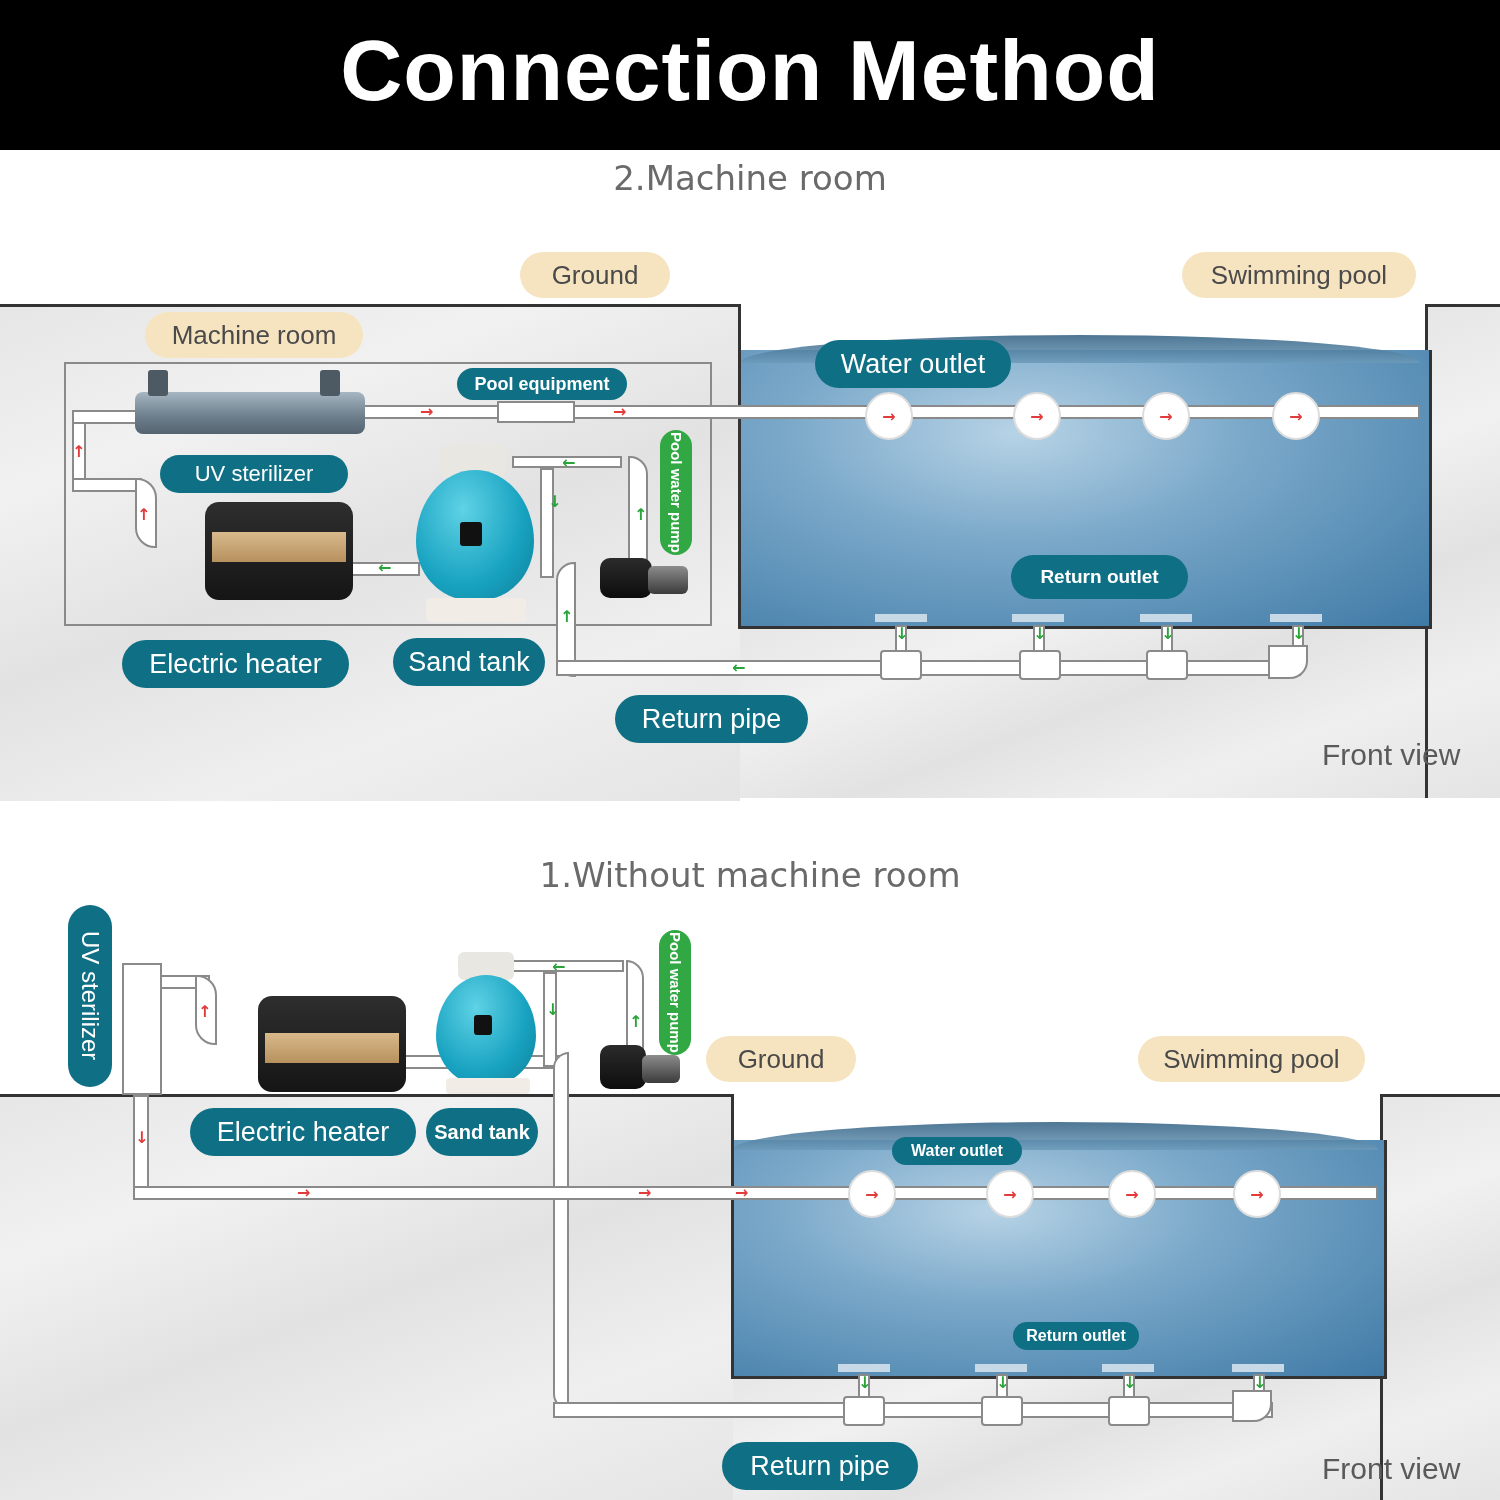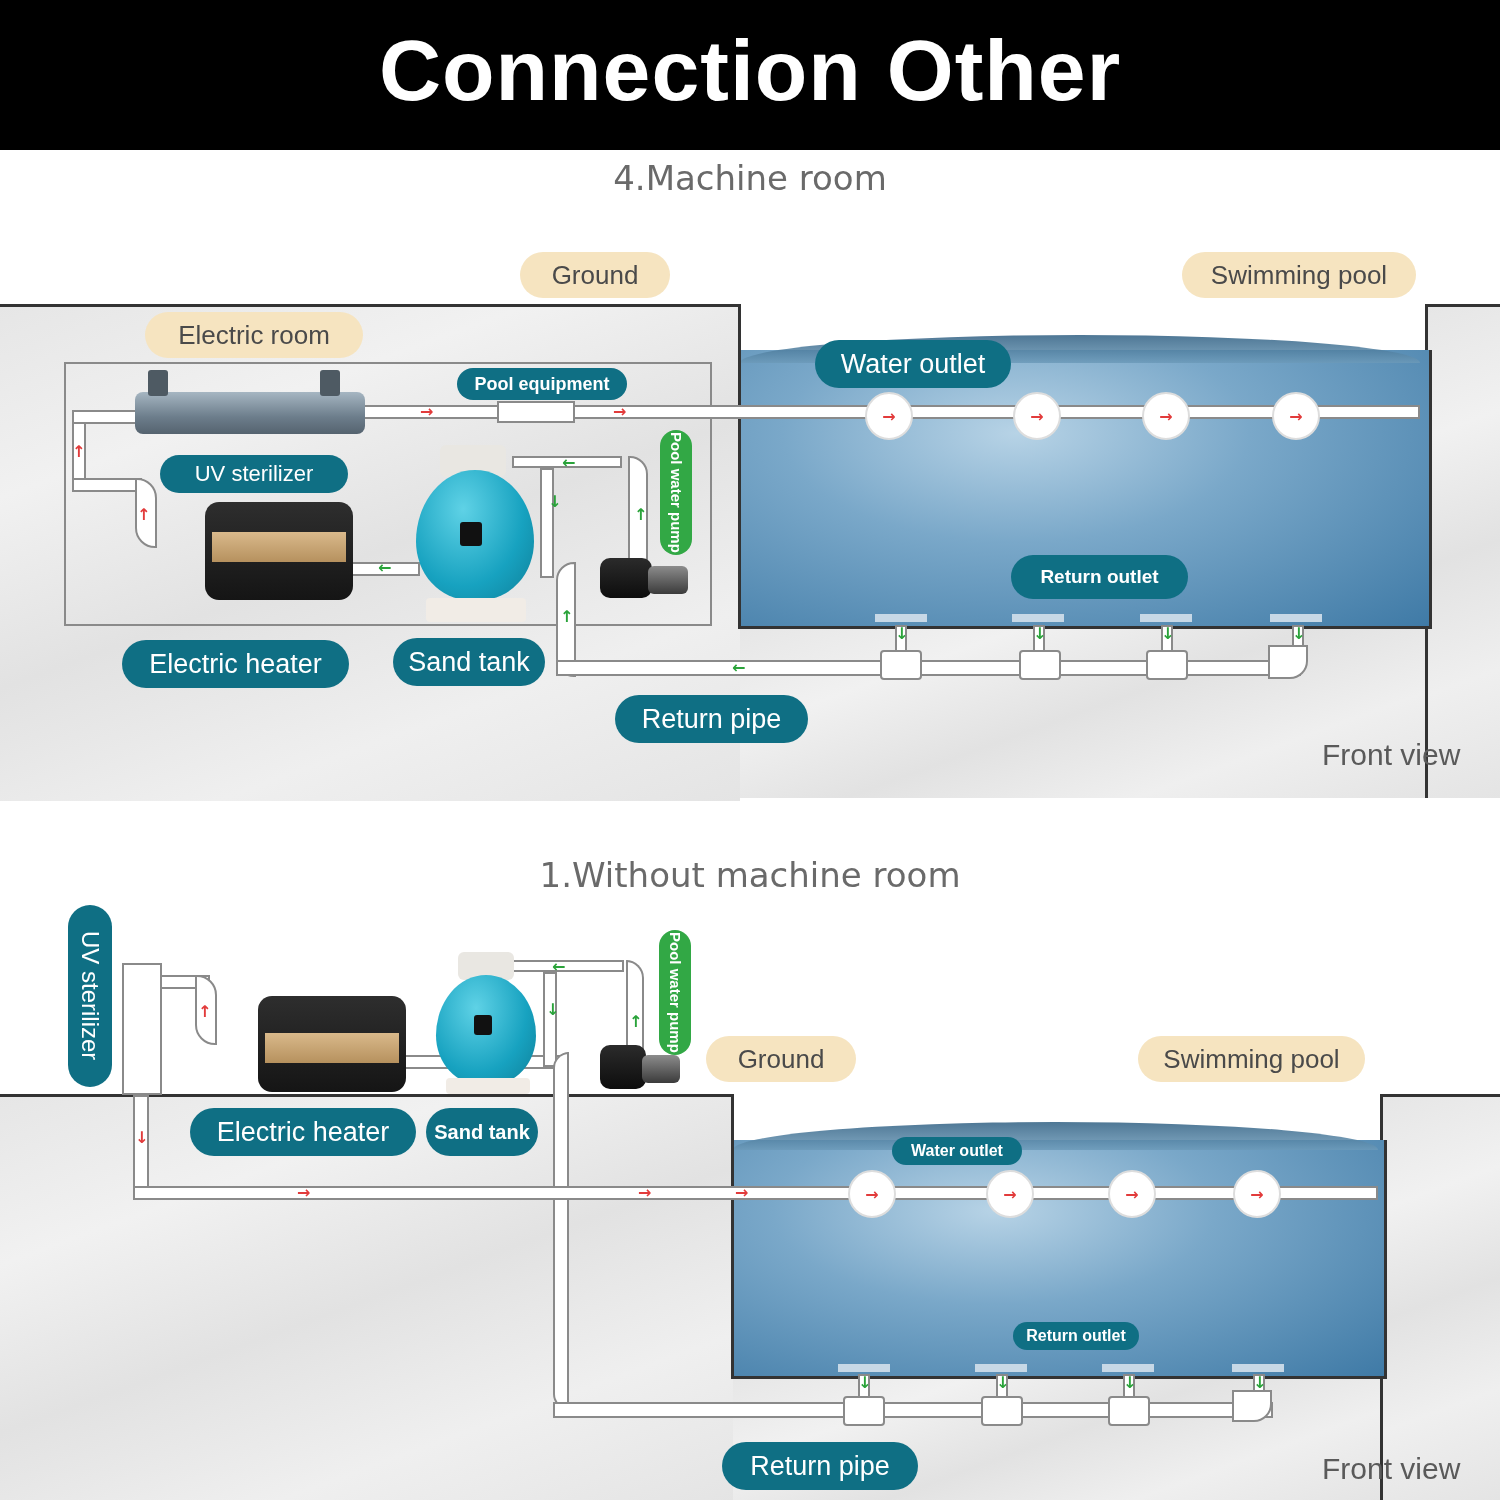--- a/index.html
+++ b/index.html
@@ -30,23 +30,23 @@
   .valve { background:#e9e7e2; border-radius:6px; }
   .equip-pump { background:linear-gradient(180deg,#2b2b2b,#0d0d0d); border-radius:10px; }
   .motor { background:linear-gradient(180deg,#8c8c8c,#3b3b3b); border-radius:6px; }
   .other-equip { background:#fff; border:2px solid #8a8a8a; box-sizing:border-box; }
   .post { background:#fff; border:2px solid #8a8a8a; box-sizing:border-box; }
 </style>
 </head>
 <body>
 
 <div class="abs titlebar"></div>
-<div class="abs title">Connection Other</div>
-
-<div class="abs section-title" style="top:158px;">4.Machine room</div>
+<div class="abs title">Connection Method</div>
+
+<div class="abs section-title" style="top:158px;">2.Machine room</div>
 
 <div class="abs concrete" style="left:0;top:304px;width:740px;height:494px;border-top:3px solid #333;"></div>
 <div class="abs concrete" style="left:740px;top:625px;width:685px;height:173px;"></div>
 <div class="abs concrete" style="left:1425px;top:304px;width:75px;height:494px;border-top:3px solid #333;border-left:3px solid #333;box-sizing:border-box;"></div>
 
 <div class="abs pool" style="left:738px;top:350px;width:688px;height:276px;border-left:3px solid #333;"></div>
 <div class="abs wave" style="left:740px;top:335px;width:680px;height:28px;"></div>
 <div class="abs" style="left:738px;top:304px;width:3px;height:322px;background:#333;"></div>
 
 <div class="abs room-box" style="left:64px;top:362px;width:648px;height:264px;"></div>
@@ -112,21 +112,21 @@
 <div class="abs heater-band" style="left:212px;top:532px;width:134px;height:30px;"></div>
 <div class="abs valve" style="left:440px;top:445px;width:66px;height:32px;"></div>
 <div class="abs equip-tank" style="left:416px;top:470px;width:118px;height:130px;"></div>
 <div class="abs" style="left:460px;top:522px;width:22px;height:24px;background:#111;border-radius:3px;"></div>
 <div class="abs tank-base" style="left:426px;top:598px;width:100px;height:24px;"></div>
 <div class="abs equip-pump" style="left:600px;top:558px;width:52px;height:40px;"></div>
 <div class="abs motor" style="left:648px;top:566px;width:40px;height:28px;"></div>
 
 <div class="abs pill-sand" style="left:520px;top:252px;width:150px;height:46px;line-height:46px;font-size:26px;">Ground</div>
 <div class="abs pill-sand" style="left:1182px;top:252px;width:234px;height:46px;line-height:46px;font-size:26px;">Swimming pool</div>
-<div class="abs pill-sand" style="left:145px;top:312px;width:218px;height:46px;line-height:46px;font-size:26px;">Electric room</div>
+<div class="abs pill-sand" style="left:145px;top:312px;width:218px;height:46px;line-height:46px;font-size:26px;">Machine room</div>
 <div class="abs pill-teal" style="left:457px;top:368px;width:170px;height:32px;line-height:32px;font-size:18px;font-weight:bold;">Pool equipment</div>
 <div class="abs pill-teal" style="left:160px;top:455px;width:188px;height:38px;line-height:38px;font-size:22px;">UV sterilizer</div>
 <div class="abs pill-green" style="left:660px;top:430px;width:32px;height:125px;line-height:32px;">Pool water pump</div>
 <div class="abs pill-teal" style="left:815px;top:340px;width:196px;height:48px;line-height:48px;font-size:27px;">Water outlet</div>
 <div class="abs pill-teal" style="left:1011px;top:555px;width:177px;height:44px;line-height:44px;font-size:19px;font-weight:bold;">Return outlet</div>
 <div class="abs pill-teal" style="left:122px;top:640px;width:227px;height:48px;line-height:48px;font-size:27px;">Electric heater</div>
 <div class="abs pill-teal" style="left:393px;top:638px;width:152px;height:48px;line-height:48px;font-size:27px;">Sand tank</div>
 <div class="abs pill-teal" style="left:615px;top:695px;width:193px;height:48px;line-height:48px;font-size:27px;">Return pipe</div>
 <div class="abs front-view" style="left:1322px;top:738px;">Front view</div>
 

